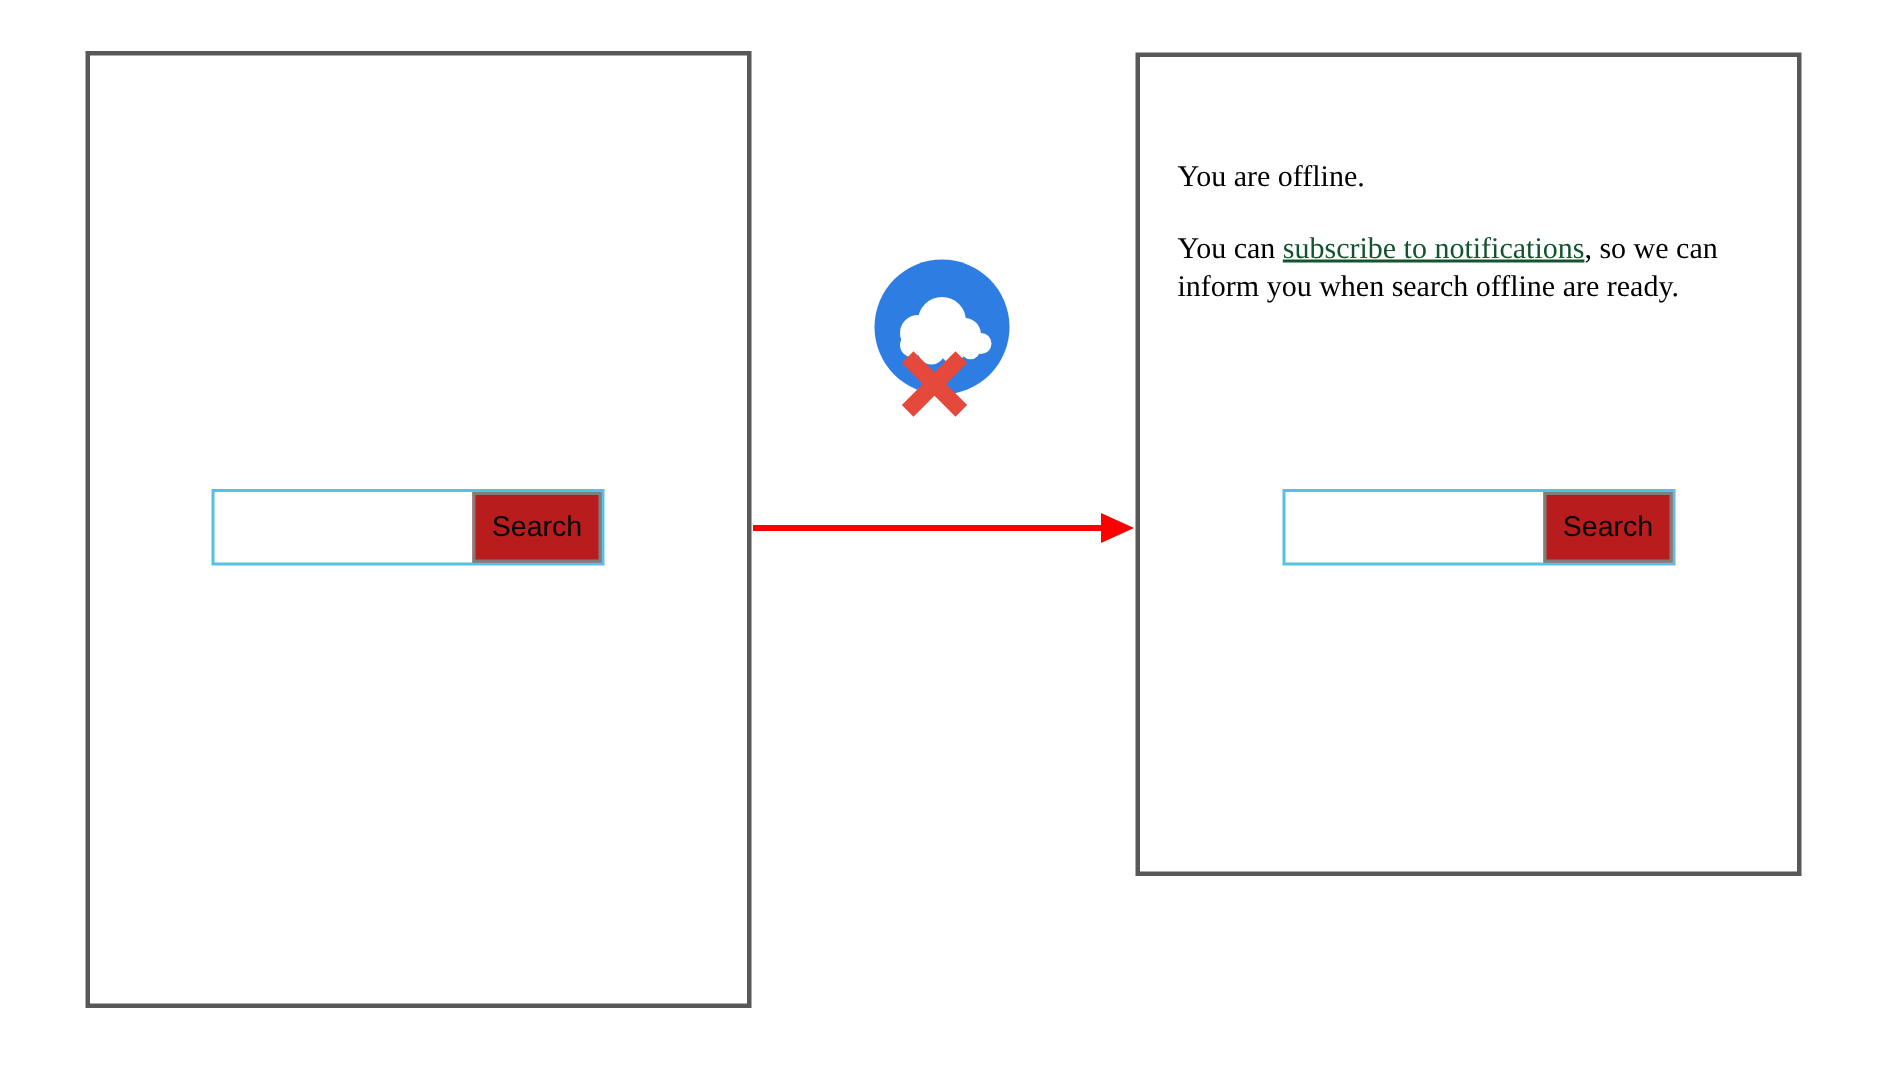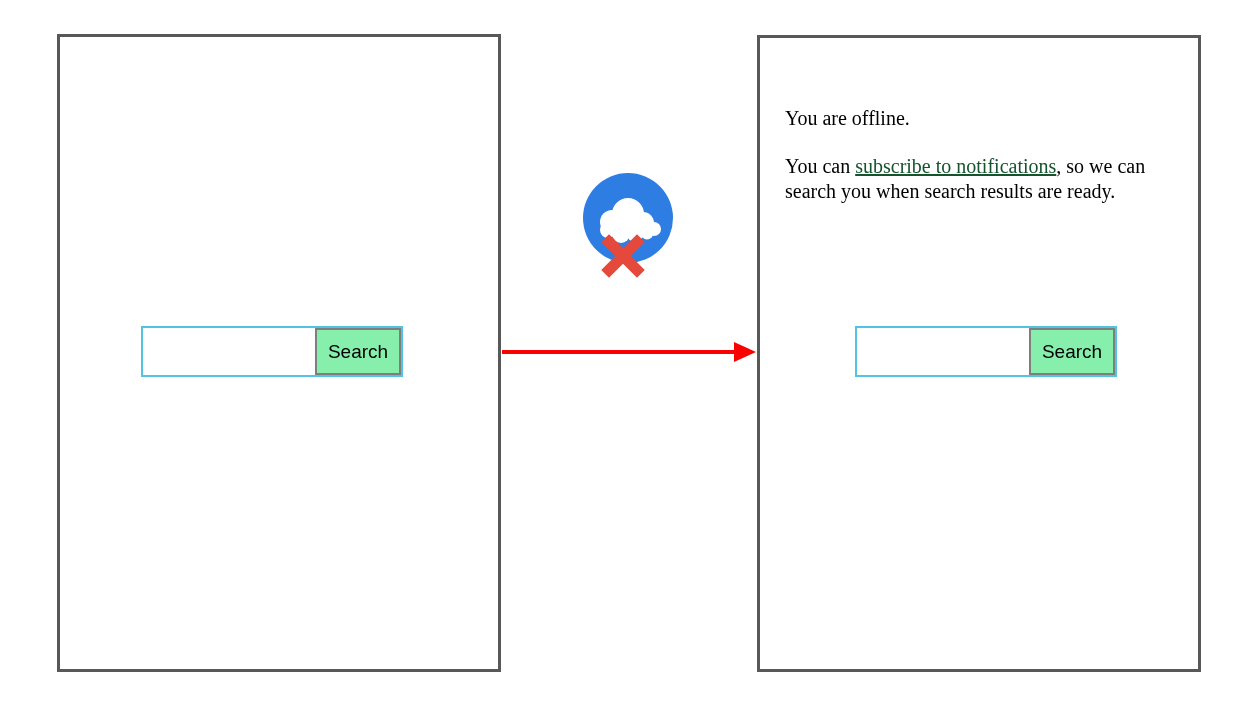--- a/index.html
+++ b/index.html
@@ -19,21 +19,21 @@
     inset: 0;
   }
   
   .frame {
     position: absolute;
     box-sizing: border-box;
     border: 3px solid #58585a;
     background: #ffffff;
   }
   .frame.left  { left: 57px;  top: 34px; width: 444px; height: 638px; }
-  .frame.right { left: 757px; top: 35px; width: 444px; height: 637px; text-decoration: underline; }
+  .frame.right { left: 757px; top: 35px; width: 444px; height: 549px; text-decoration: underline; }
 
   
   .search-group {
     position: absolute;
     width: 262px;
     height: 51px;
   }
   .search-group.left-pos  { left: 81px; top: 289px; }   
   .search-group.right-pos { left: 95px; top: 288px; }
   .search-input {
@@ -47,21 +47,21 @@
     outline: none;
   }
   .search-button {
     position: absolute;
     top: 2px;
     right: 2px;
     bottom: 2px;
     width: 86px;
     box-sizing: border-box;
     border: 2px solid #7e7e7e;
-    background: #86efac;
+    background: #b91c1c;
     color: #000000;
     font: 19px "Liberation Sans", sans-serif;
     cursor: pointer;
   }
 
   
   .offline-copy {
     position: absolute;
     left: 25px;
     top: 68px;
@@ -113,21 +113,21 @@
     </g>
     <g stroke="#e4493b" stroke-width="11" stroke-linecap="square">
       <line x1="28" y1="71" x2="56" y2="99"></line>
       <line x1="56" y1="71" x2="28" y2="99"></line>
     </g>
   </svg>
 
   <div class="frame right">
     <div class="offline-copy">
       <p>You are offline.</p>
-      <p><span>You can </span><a href="#">subscribe to notifications</a><span>, so we can search you when search results are ready.</span></p>
+      <p><span>You can </span><a href="#">subscribe to notifications</a><span>, so we can inform you when search offline are ready.</span></p>
     </div>
     <div class="search-group right-pos">
       <input type="text" class="search-input" value="" style="">
       <button class="search-button">Search</button>
     </div>
   </div>
 
 </div>
 
 </body></html>

